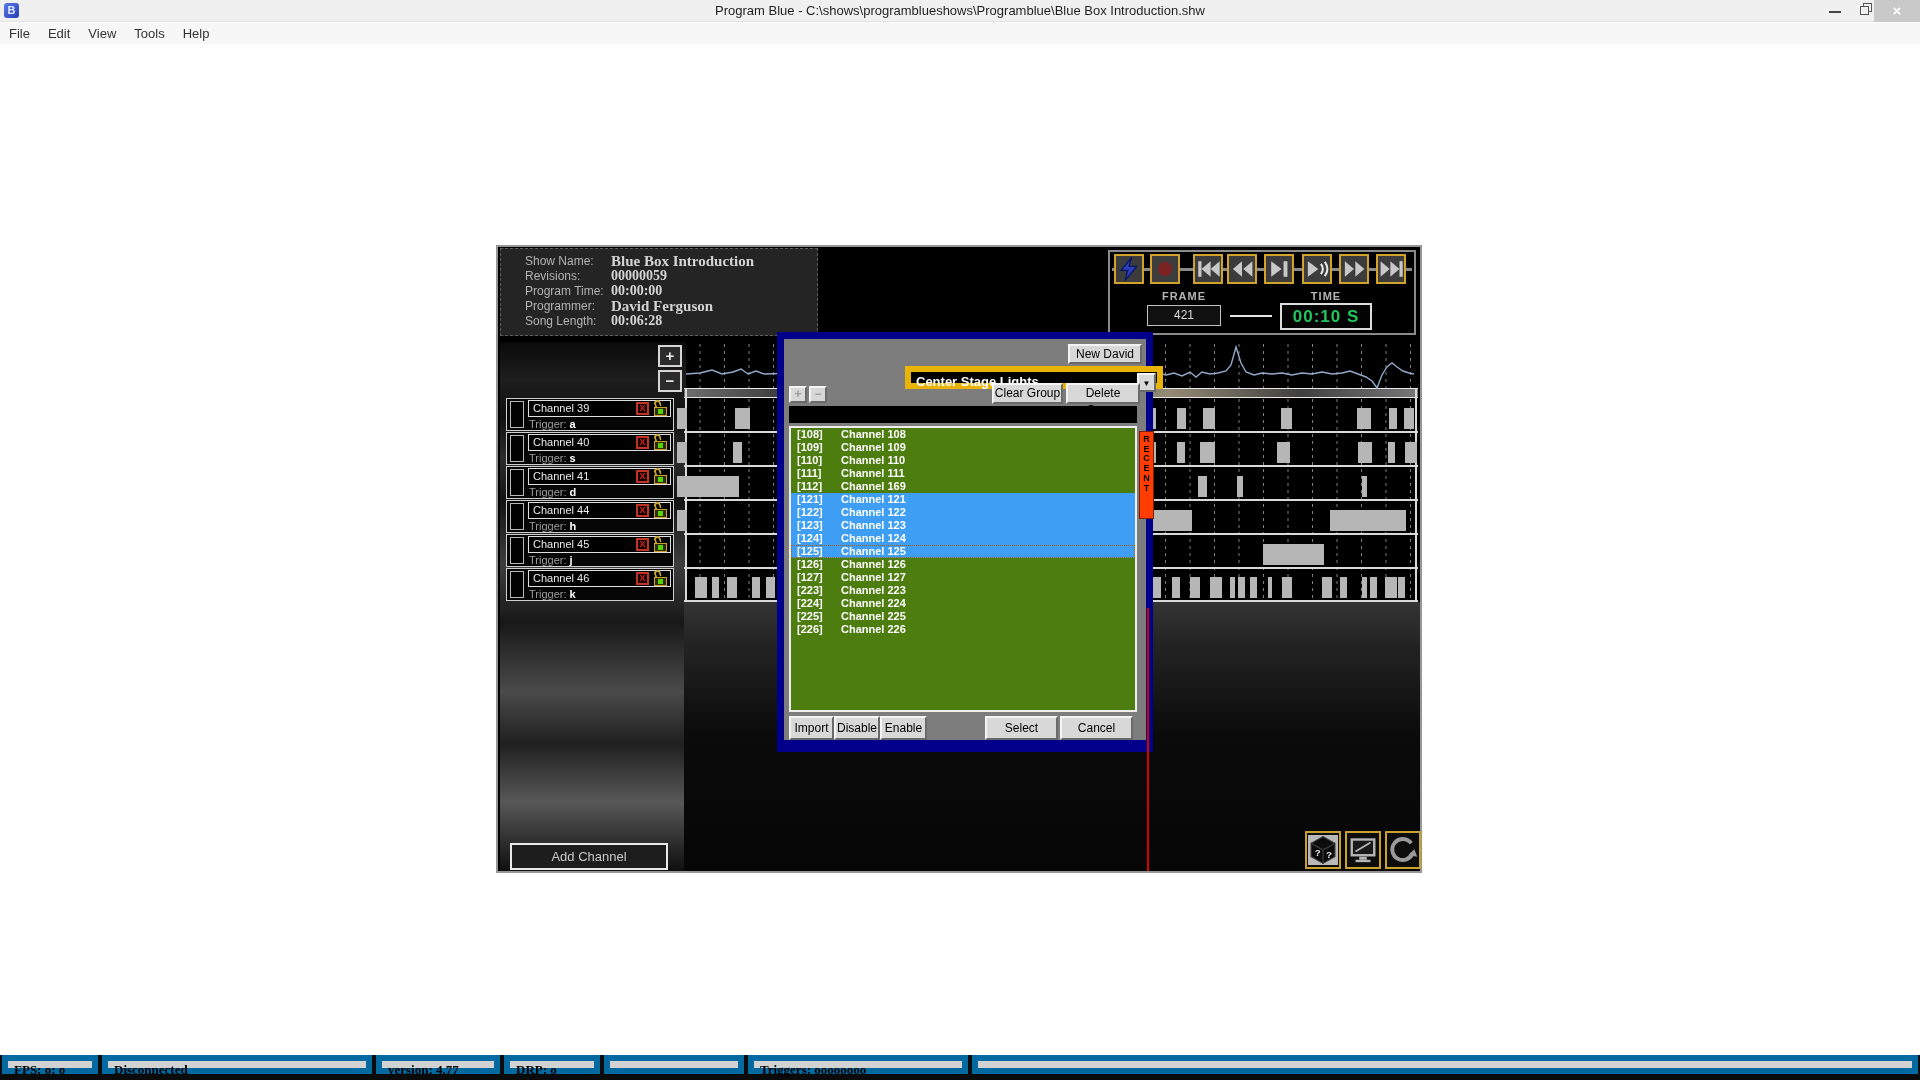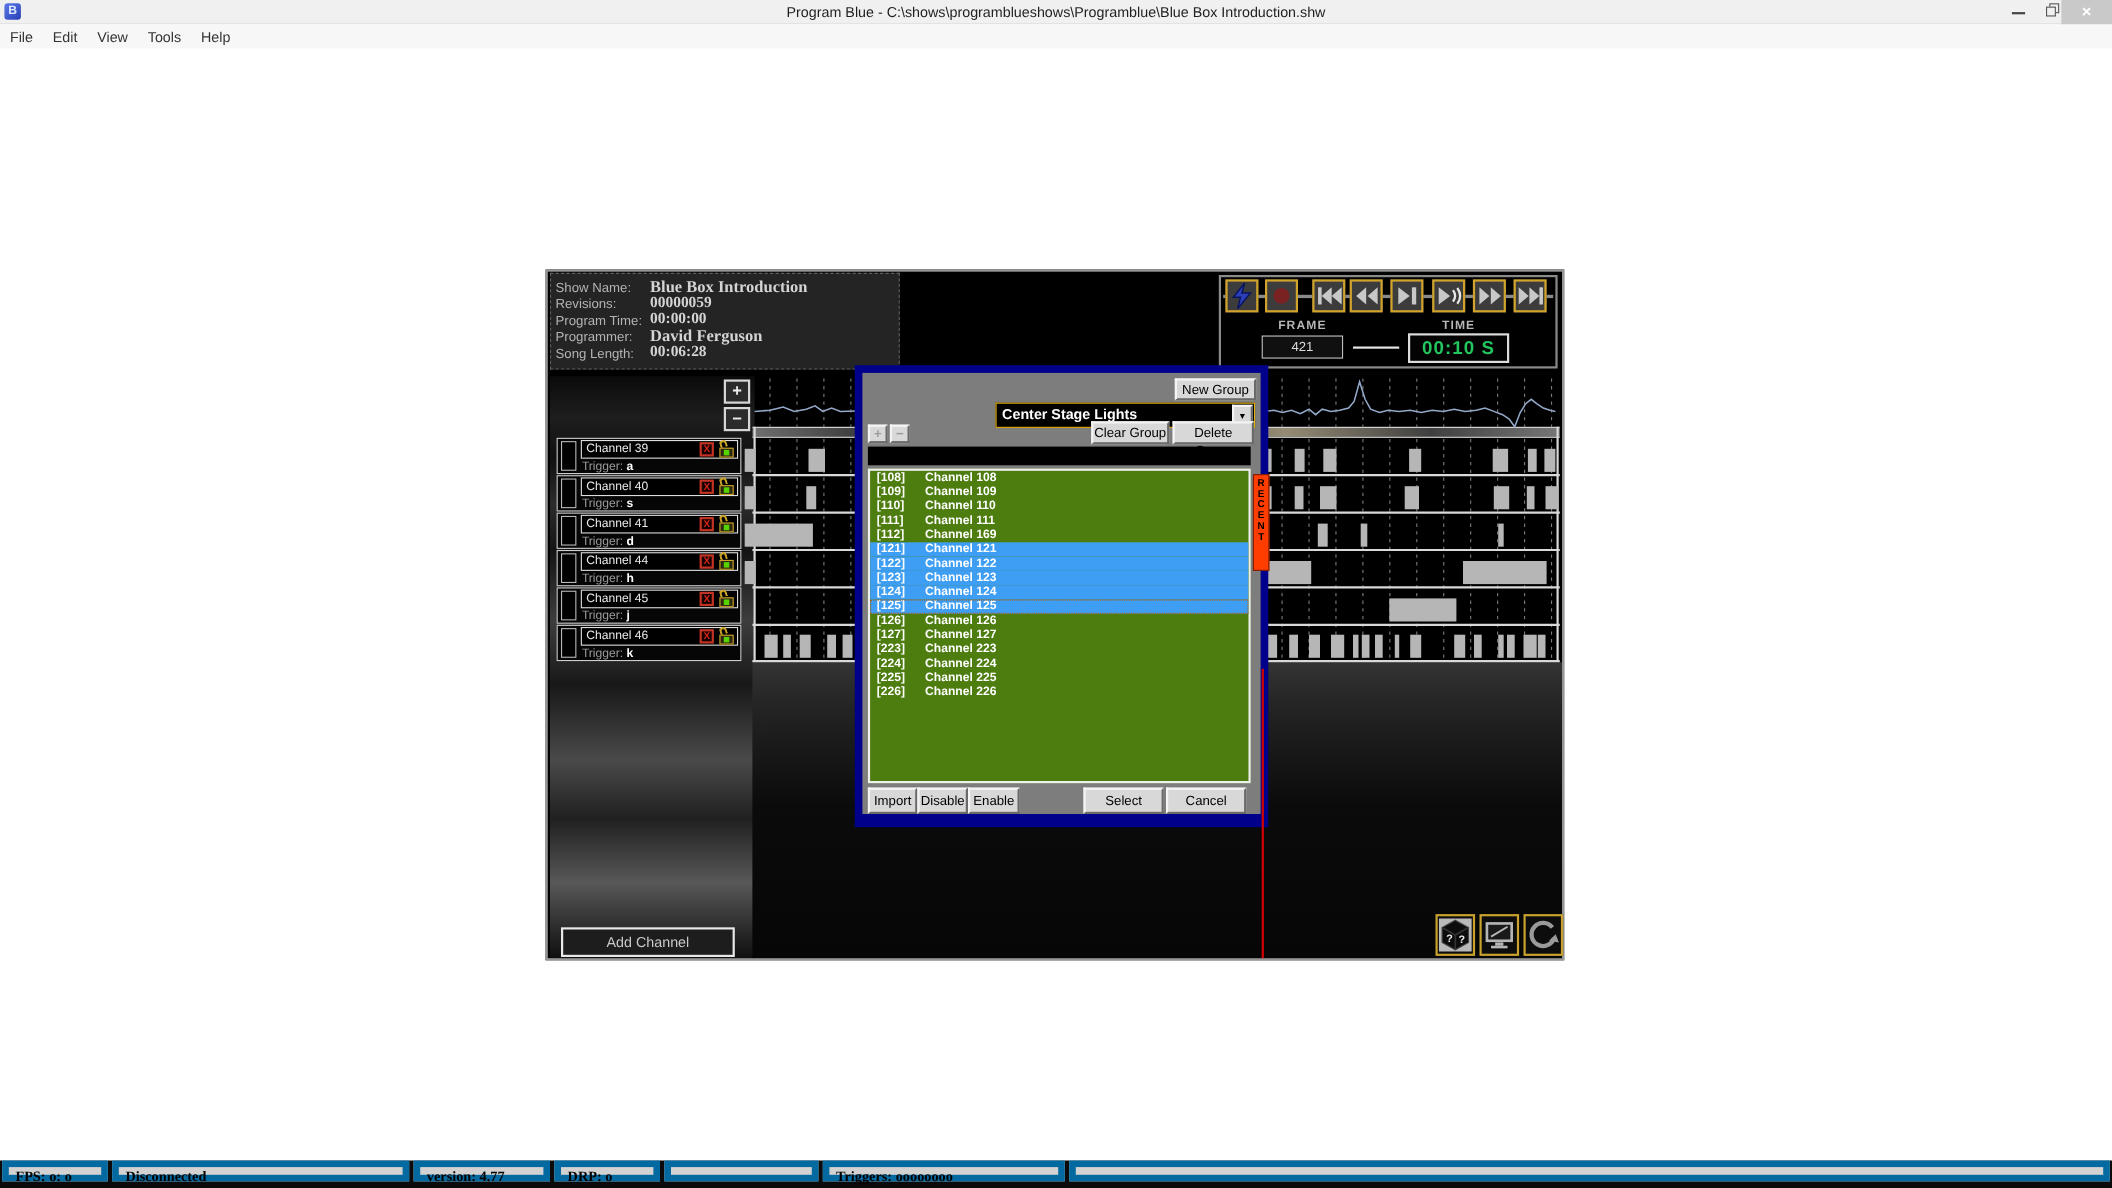--- a/index.html
+++ b/index.html
@@ -15,21 +15,21 @@
   #win-max { left:1850px; }
   #win-max .sq1 { position:absolute; left:10px; top:6px; width:9px; height:9px; border:1px solid #555; background:#f0f0f0;}
   #win-max .sq2 { position:absolute; left:13px; top:3px; width:9px; height:9px; border:1px solid #555;}
   #win-close { left:1874px; width:46px; background:#c9c9c9; color:#fff; font-size:15px; font-weight:bold; line-height:21px; }
   #menubar { left:0; top:23px; width:1920px; height:21px; background:#f7f7f7; }
   .menu-item { display:inline-block; padding:0 9px; font-size:13px; color:#333; line-height:21px; }
 
   
   #panel { left:496px; top:245px; width:926px; height:628px; background:#000; border:2px solid #969696; }
 
-  #info-box { left:2px; top:1px; width:318px; height:88px; background:#242424; border:1px dashed #5c5c5c; padding:5px 4px; }
+  #info-box { left:2px; top:1px; width:318px; height:88px; background:#242424; border:1px dashed #5c5c5c; padding:5px 24px; }
   .info-row { display:flex; height:15px; }
   .info-label { width:86px; font-size:12px; color:#b3b3b3; }
   .info-value { font-family:"Liberation Serif", serif; font-weight:bold; color:#d4d4d4; font-size:14px; line-height:14px; }
   .info-value.strong { font-size:15px; }
 
   #transport { left:610px; top:3px; width:308px; height:85px; border:2px solid #8a8a8a; }
   #t-connector { left:2px; top:16px; width:300px; height:3px; background:#8a8a8a; }
   .tbtn { top:2px; width:30px; height:30px; background:#3c3c3c; border:2px solid #d1a32b; }
   .tbtn svg { width:100%; height:100%; display:block; }
   #frame-label,#time-label { top:38px; font-size:11px; font-weight:bold; color:#b5b5b5; letter-spacing:1px; text-align:center; }
@@ -66,21 +66,21 @@
   .footbtn { top:584px; width:36px; height:38px; background:#0d0d0d; border:2px solid #c8a22c; padding:1px; }
   .footbtn svg { width:100%; height:100%; display:block; }
 
   #playhead { left:1147px; top:608px; width:2px; height:263px; background:#d40000; z-index:12; }
 
   
   #dialog { left:777px; top:332px; width:376px; height:420px; background:#00008b; z-index:10; }
   #dialog-bg { left:7px; top:7px; width:362px; height:401px; background:#7d7d7d; }
   .btn3d { background:#d8d8d8; border:2px solid; border-color:#f4f4f4 #6a6a6a #6a6a6a #f4f4f4; color:#000; font-size:12px; text-align:center; }
   #new-group-btn { left:291px; top:12px; width:74px; height:20px; line-height:16px; }
-  #group-combo { left:128px; top:34px; width:236px; height:23px; background:#000; border:1px solid #eab308; }
+  #group-combo { left:128px; top:34px; width:258px; height:23px; background:#000; border:6px solid #eab308; }
   #group-combo-value { position:absolute; left:5px; top:2px; font-size:13px; font-weight:bold; color:#fff; }
   #combo-arrow { position:absolute; right:1px; top:1px; width:19px; height:19px; line-height:17px; font-size:8px; }
   #plus-btn { left:12px; top:54px; width:18px; height:17px; color:#9b9b9b; font-weight:bold; line-height:13px; }
   #minus-btn { left:32px; top:54px; width:18px; height:17px; color:#9b9b9b; font-weight:bold; line-height:13px; }
   #clear-group-btn { left:215px; top:51px; width:71px; height:21px; line-height:17px; }
   #delete-group-btn { left:289px; top:51px; width:74px; height:21px; line-height:17px; }
   #black-strip { left:12px; top:74px; width:348px; height:17px; background:#000; }
   #group-list { left:12px; top:94px; width:348px; height:286px; background:#4d7c0f; border:2px solid #efefef; overflow:hidden; }
   .litem { height:13px; display:flex; padding-left:6px; font-size:11px; font-weight:bold; color:#fff; line-height:13px; }
   .litem .lid { width:44px; }
@@ -407,21 +407,21 @@
             <path d="M15.5 5.5 A7 7 0 1 0 16.5 12" stroke="#9a9a9a" stroke-width="2.6" fill="none"></path>
             <polygon points="17.5,9.5 13.5,13.5 19.5,14.5" fill="#9a9a9a"></polygon>
           </svg></span></div>
     </div>
 </div>
 
 <div class="abs" id="playhead"></div>
 
 <div class="abs" id="dialog">
   <div class="abs" id="dialog-bg"></div>
-  <div class="abs btn3d" id="new-group-btn">New Group</div>
+  <div class="abs btn3d" id="new-group-btn">New David</div>
   <div class="abs" id="group-combo">
     <span id="group-combo-value">Center Stage Lights</span>
     <span class="btn3d" id="combo-arrow">▼</span>
   </div>
   <div class="abs btn3d" id="plus-btn">+</div>
   <div class="abs btn3d" id="minus-btn">−</div>
   <div class="abs btn3d" id="clear-group-btn">Clear Group</div>
   <div class="abs btn3d" id="delete-group-btn">Delete Group</div>
   <div class="abs" id="black-strip"></div>
   <div class="abs" id="group-list">

